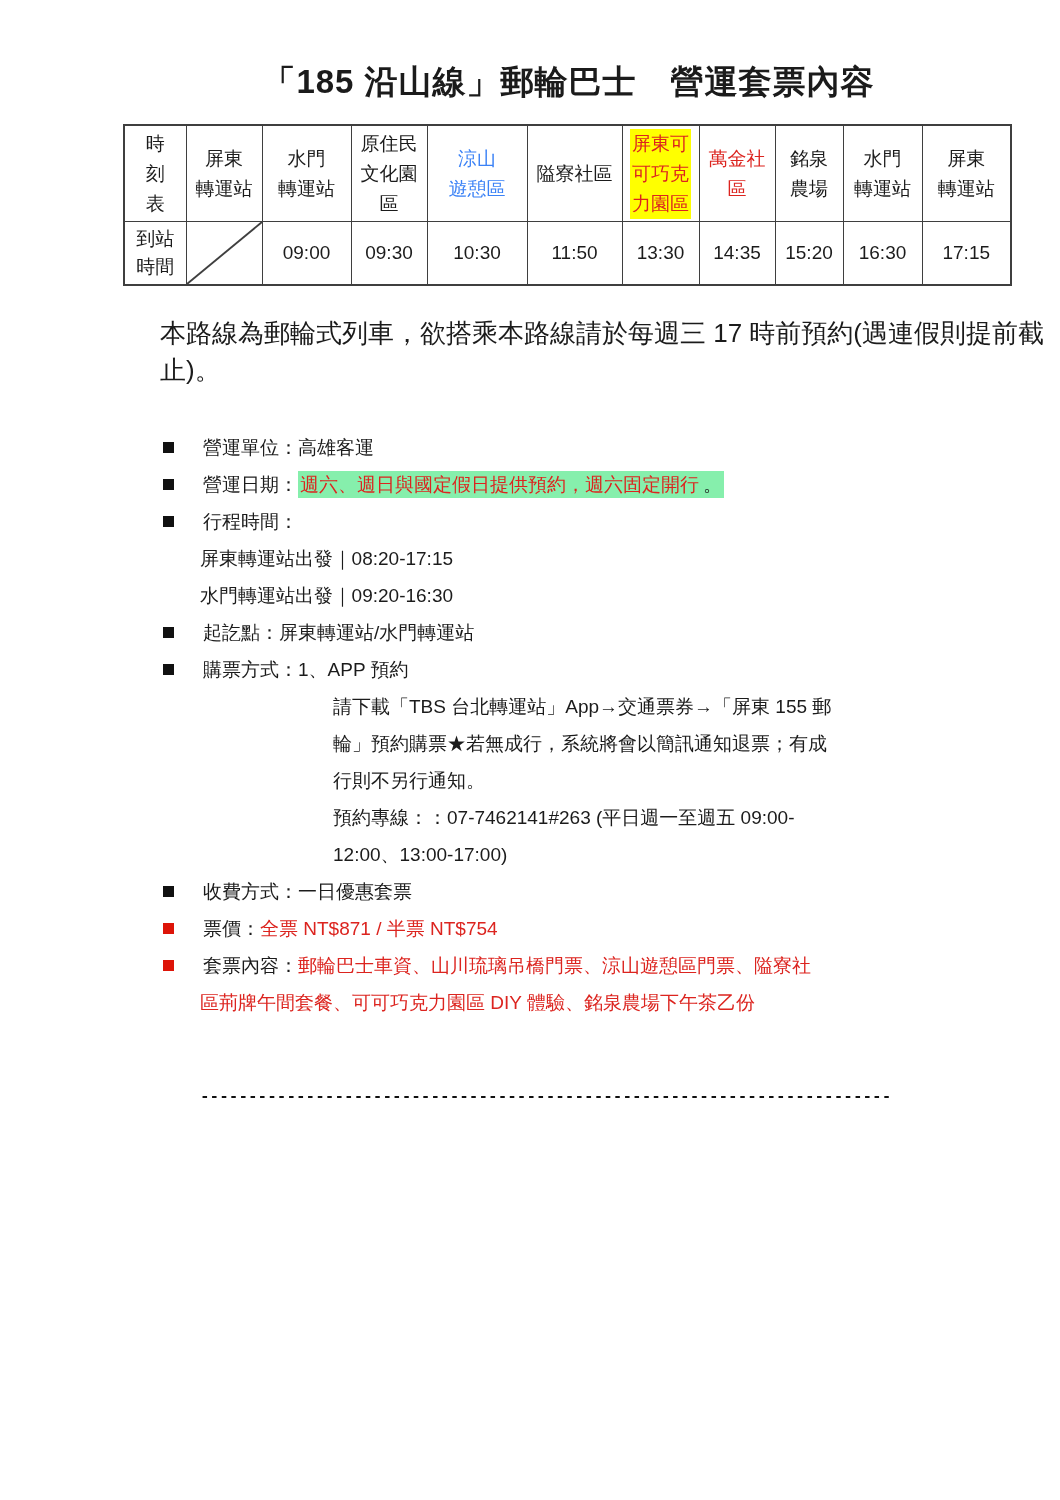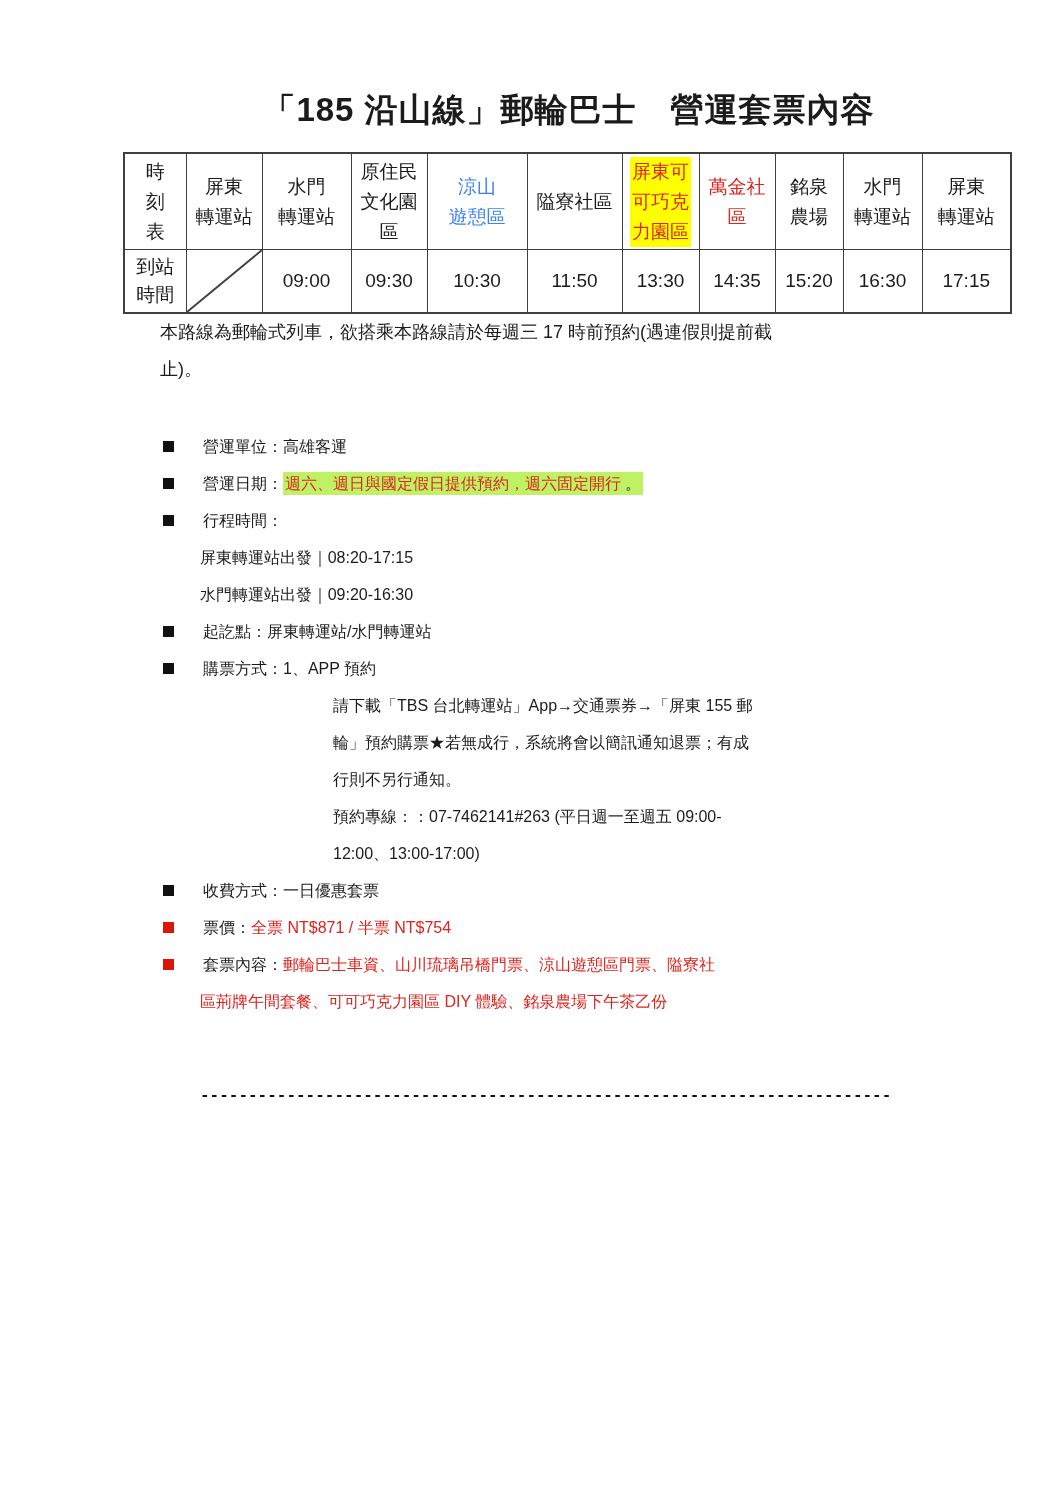--- a/index.html
+++ b/index.html
@@ -4,21 +4,21 @@
 <style>
   html,body{margin:0;padding:0;background:#888;}
   .page{
     position:relative;
     width:1060px;height:1500px;
     background:#ffffff;
     font-family:"Liberation Sans", sans-serif;
     color:#1b1b1b;
     overflow:hidden;
     box-sizing:border-box;
-    padding:88px 46px 0 123px;
+    padding:60px 46px 0 123px;
   }
   .title{
     margin:0;
     text-align:center;
     font-size:33px;
     font-weight:bold;
     letter-spacing:1px;
     line-height:44px;
     white-space:nowrap;
   }
@@ -48,39 +48,39 @@
   td.hlcell .ymark{
     background:#ffff00;
     display:inline-block;
     padding:0 2px;
     line-height:30px;
   }
   td.diagcell{position:relative;}
   td.diagcell svg{position:absolute;left:0;top:0;width:100%;height:100%;display:block;}
   
   .note{
-    margin-top:0;
+    margin-top:29px;
     margin-left:37px;
-    font-size:18px;
+    font-size:26px;
     line-height:34px;
   }
   .note div{white-space:nowrap;}
   
-  .list{margin-top:40px;font-size:16px;}
+  .list{margin-top:40px;font-size:19px;}
   .line{line-height:37px;white-space:nowrap;}
   .li{display:flex;align-items:flex-start;margin-left:40px;}
   .sq{
     flex:0 0 auto;
     width:11px;height:11px;
     background:#111;
     margin-top:13px;
   }
   .sq.redsq{background:#dd1408;}
   .li .li-text{margin-left:29px;}
-  .hlt{background:#bef264;padding:3px 2px;}
+  .hlt{background:#86efac;padding:3px 2px;}
   .hlt.redtx{color:#dc241f;}
   .redtx{color:#dc241f;}
   .sub{margin-left:77px;}
   .app-line{margin-left:210px;}
   .phone-title{margin-left:192px;}
   .pkg2{margin-left:77px;}
   
   .dashline{
     margin-top:68px;
     margin-left:77px;

